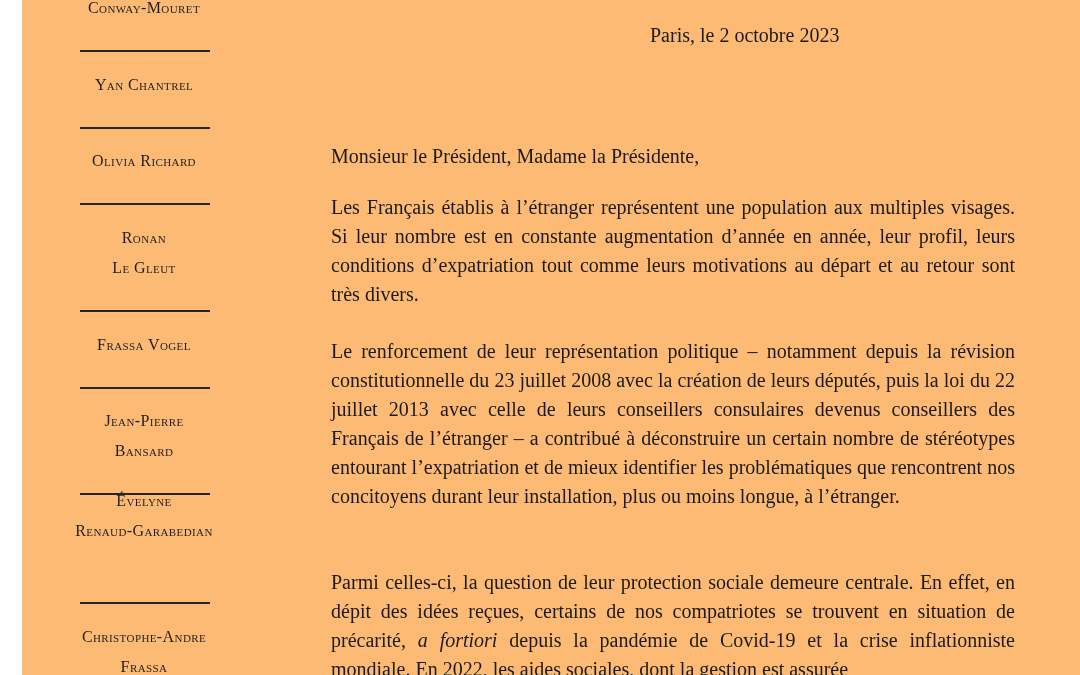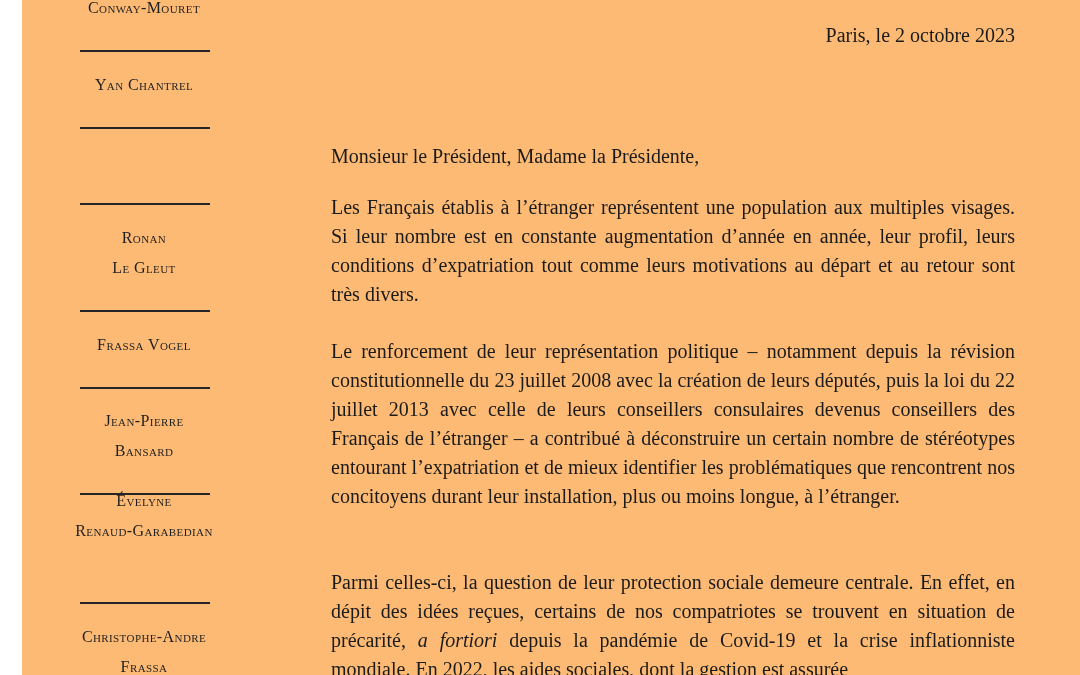--- a/index.html
+++ b/index.html
@@ -51,41 +51,44 @@
     width: 684px;
     height: 675px;
   }
   .main .block {
     position: absolute;
     left: 0;
     width: 684px;
     font-size: 20px;
     line-height: 29px;
   }
-  .date { left: 319px !important; width: 365px !important; white-space: nowrap; text-align: right; }
+  .date { left: 319px !important; width: 365px !important; white-space: nowrap; }
   .para { text-align: justify; text-justify: inter-word; }
   .it { font-style: italic; }
 </style>
 </head>
 <body>
 
 <div class="page">
 
   <div class="sidebar">
 
     <div class="sig" style="top:-7px">
       <div>Conway-Mouret</div>
     </div>
     <div class="rule" style="top:50px"></div>
 
     <div class="sig" style="top:70px">
       <div>Yan Chantrel</div>
     </div>
     <div class="rule" style="top:127px"></div>
 
+    <div class="sig" style="top:146px">
+      <div>Olivia Richard</div>
+    </div>
     <div class="rule" style="top:203px"></div>
 
     <div class="sig" style="top:223px">
       <div>Ronan</div>
       <div>Le Gleut</div>
     </div>
     <div class="rule" style="top:310px"></div>
 
     <div class="sig" style="top:330px">
       <div>Frassa Vogel</div>

